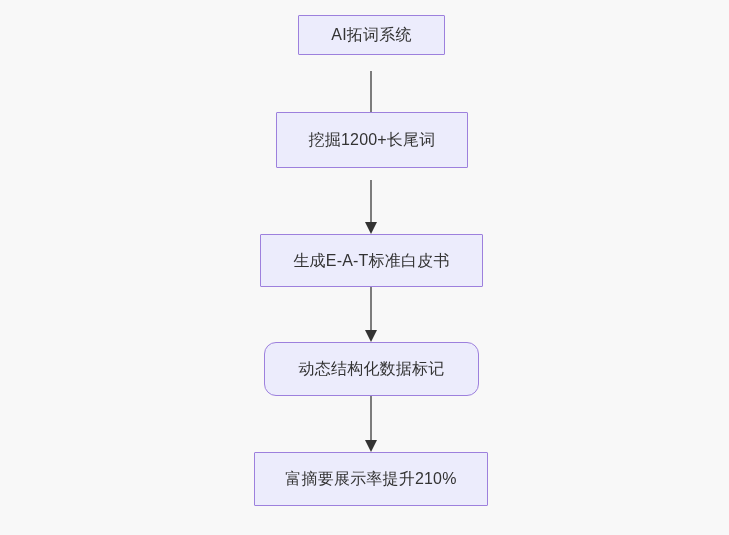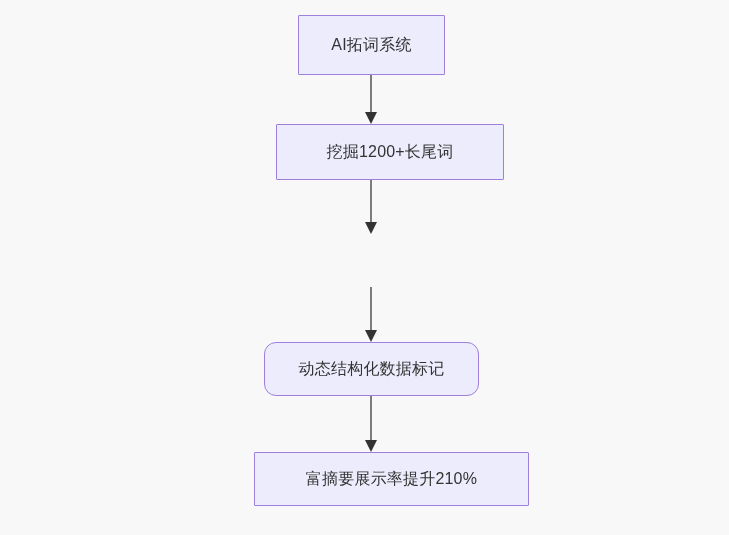--- a/index.html
+++ b/index.html
@@ -75,30 +75,33 @@
     <g>
       <line class="edge-line" x1="371" y1="287" x2="371" y2="335"></line>
       <polygon class="edge-arrowhead" points="371,342 365,330 377,330"></polygon>
     </g>
     <g>
       <line class="edge-line" x1="371" y1="396" x2="371" y2="445"></line>
       <polygon class="edge-arrowhead" points="371,452 365,440 377,440"></polygon>
     </g>
   </svg>
 
-  <div class="flow-node" style="left:298px; top:15px; width:147px; height:60px;">
+  <div class="flow-node" style="left:298px; top:15px; width:147px; height:40px;">
     <span class="flow-node-label">AI拓词系统</span>
   </div>
 
-  <div class="flow-node" style="left:276px; top:124px; width:228px; height:56px;">
+  <div class="flow-node" style="left:276px; top:112px; width:192px; height:56px;">
     <span class="flow-node-label">挖掘1200+长尾词</span>
   </div>
 
+  <div class="flow-node" style="left:260px; top:234px; width:223px; height:53px;">
+    <span class="flow-node-label">生成E-A-T标准白皮书</span>
+  </div>
 
   <div class="flow-node" style="left:264px; top:342px; width:215px; height:54px;border-radius:12px;">
     <span class="flow-node-label">动态结构化数据标记</span>
   </div>
 
-  <div class="flow-node" style="left:254px; top:452px; width:275px; height:54px;">
+  <div class="flow-node" style="left:254px; top:452px; width:234px; height:54px;">
     <span class="flow-node-label">富摘要展示率提升210%</span>
   </div>
 
 </div>
 
 </body></html>

